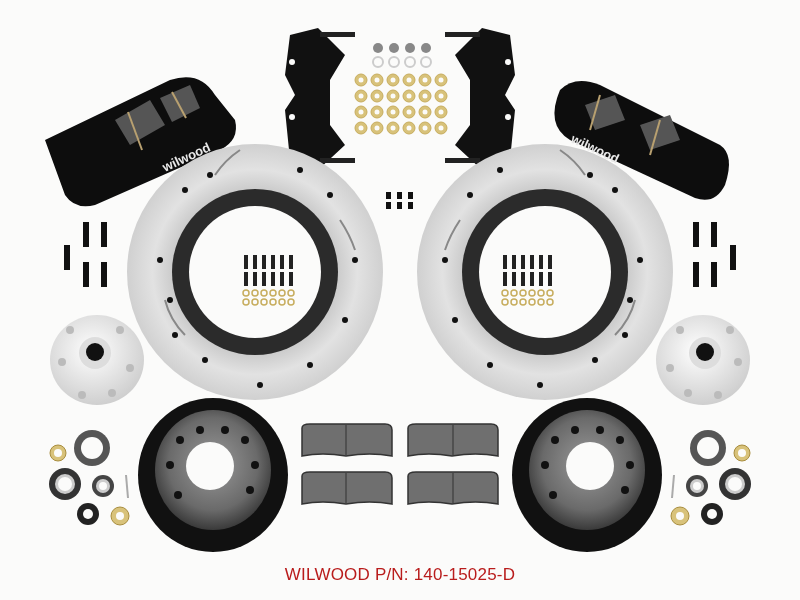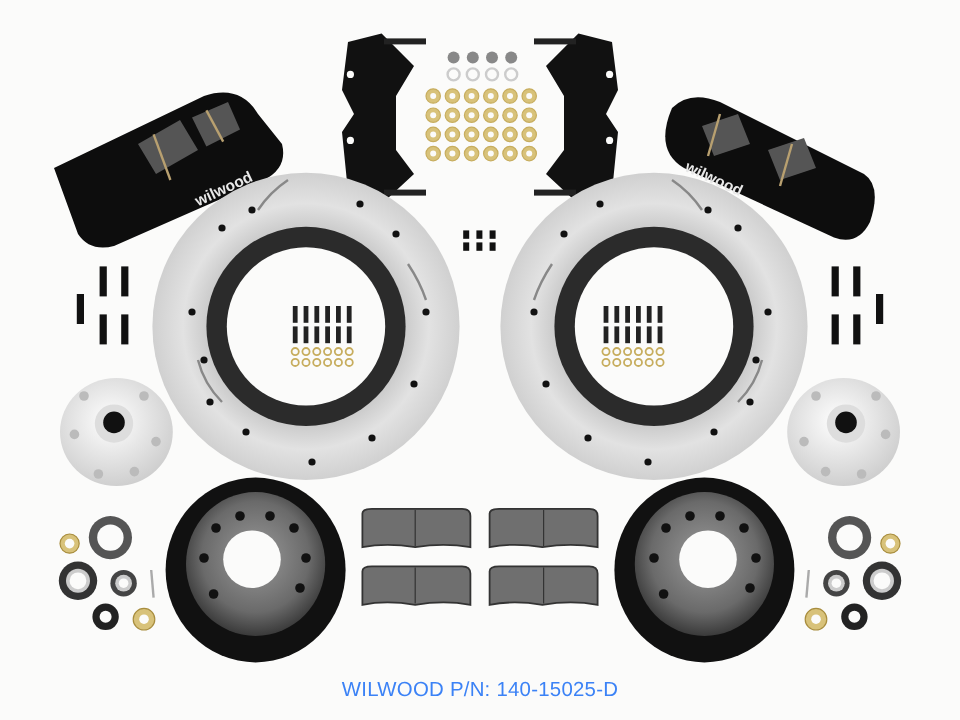--- a/index.html
+++ b/index.html
@@ -1,18 +1,18 @@
 <!DOCTYPE html>
 <html><head>
 <meta charset="utf-8">
 <style>
   html, body { margin:0; padding:0; }
   body { width:800px; height:600px; background:#fbfbfa; overflow:hidden; position:relative; font-family:"Liberation Sans", sans-serif; }
   .scene { position:absolute; left:0; top:0; width:800px; height:600px; }
-  .caption { position:absolute; left:0; width:800px; top:565px; text-align:center; font-size:17px; color:#3b82f6; letter-spacing:0.2px; }
+  .caption { position:absolute; left:0; width:800px; top:565px; text-align:center; font-size:17px; color:#b91c1c; letter-spacing:0.2px; }
 </style>
 </head>
 <body>
 
 <div class="scene">
 <svg width="800" height="560" viewBox="0 0 800 560" xmlns="http://www.w3.org/2000/svg">
   <defs>
     <radialGradient id="rotorGrad" cx="50%" cy="50%" r="50%">
       <stop offset="0.55" stop-color="#bdbdbd"></stop>
       <stop offset="0.8" stop-color="#e2e2e2"></stop>

